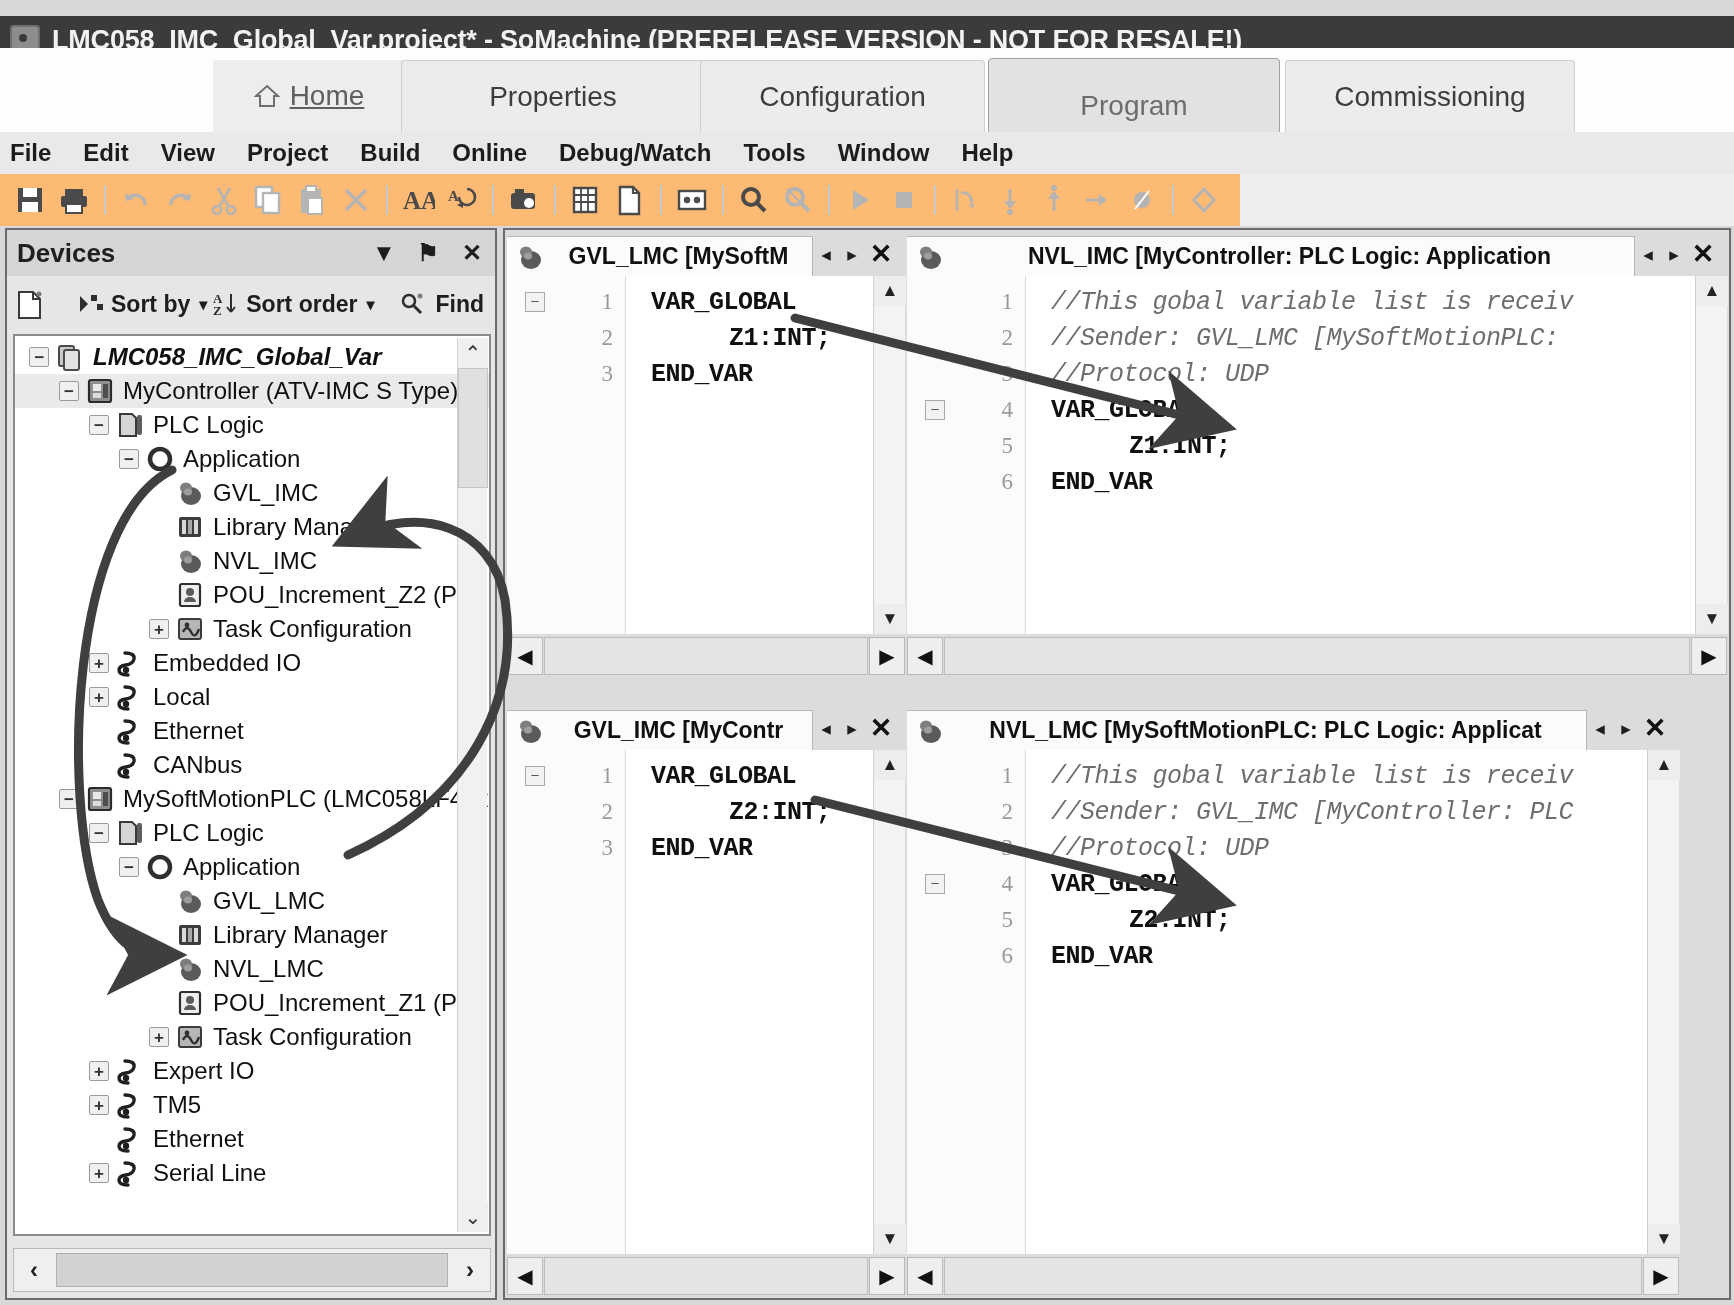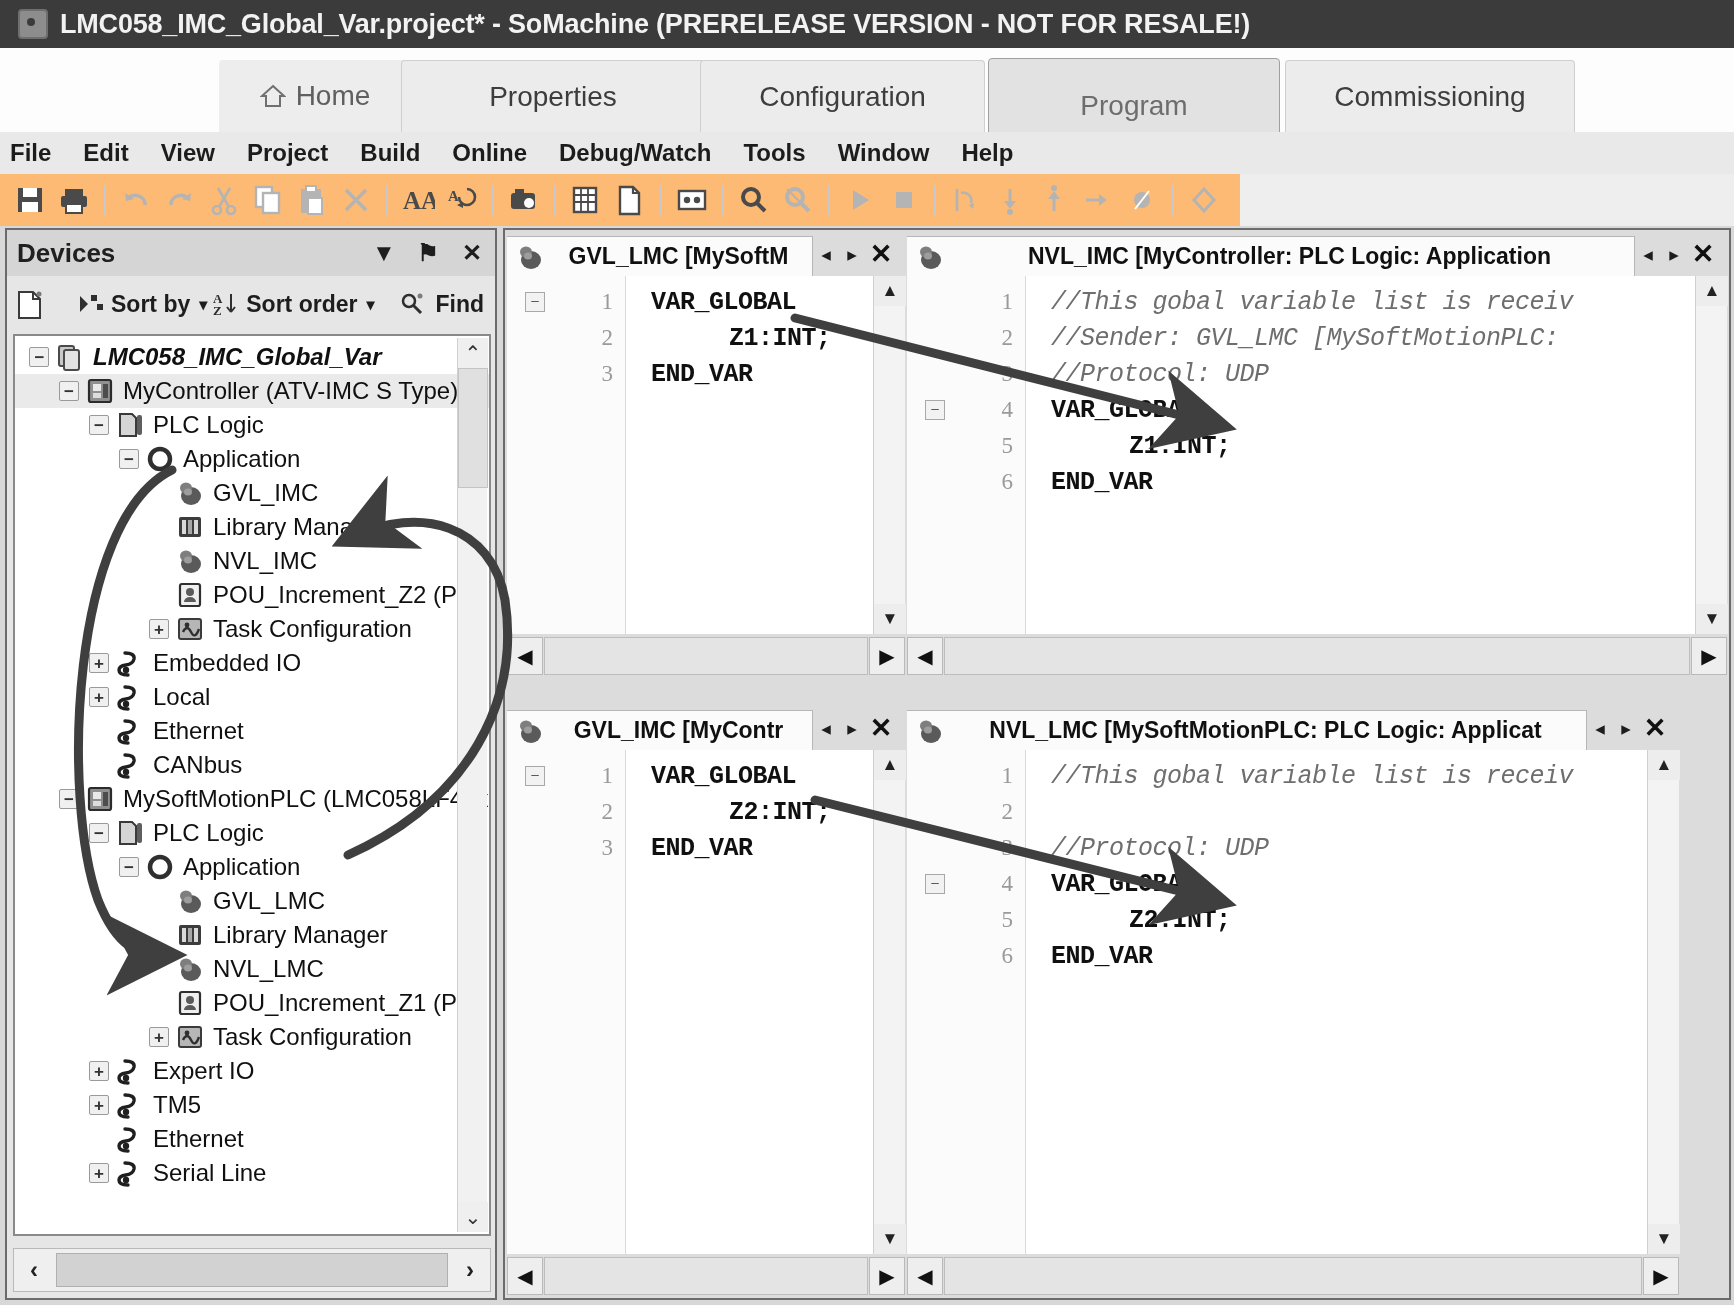--- a/index.html
+++ b/index.html
@@ -5,24 +5,24 @@
   html,body{margin:0;padding:0;background:#ffffff;}
   body{
     width:1734px;height:1305px;overflow:hidden;
     font-family:"Liberation Sans", sans-serif;
     -webkit-font-smoothing:antialiased;
     position:relative;
     background:#d8d8d8;
   }
   
   #titlebar{
-    position:absolute;left:0;top:0;width:1734px;height:48px;
+    position:absolute;left:0;top:16px;width:1734px;height:48px;
     background:#3b3b3b;
     display:flex;align-items:center;
-    box-sizing:border-box;padding-left:18px;
+    box-sizing:border-box;padding-left:10px;
   }
   #title-icon{
     width:26px;height:26px;border-radius:4px;
     background:#8d8d8d;border:2px solid #6f6f6f;
     margin-right:12px;flex:0 0 auto;position:relative;
   }
   #title-icon:after{
     content:"";position:absolute;left:7px;top:7px;width:8px;height:8px;
     background:#3b3b3b;border-radius:50%;
   }
@@ -51,21 +51,21 @@
   }
   .rtab.sel{
     background:#e2e2e2;color:#6d6d6d;
     border:1px solid #9f9f9f;
     top:10px;height:96px;
   }
   .rtab.home{
     background:#ededed;color:#5f5f5f;
     border:none;
   }
-  #tab-home{left:219px;width:192px;}
+  #tab-home{left:213px;width:192px;text-decoration:underline;}
   #tab-properties{left:401px;width:304px;}
   #tab-configuration{left:700px;width:285px;}
   #tab-program{left:988px;width:292px;}
   #tab-commissioning{left:1285px;width:290px;}
   .home-ico{
     width:26px;height:24px;margin-right:10px;position:relative;flex:0 0 auto;
   }
   .home-ico svg{display:block;}
   
   #menubar{
@@ -1008,20 +1008,21 @@
         <div class="num-gutter"></div>
         <div class="code-lines">
           <div class="cline">
             <div class="cfold"></div>
             <div class="cnum">1</div>
             <div class="ctext cmt">//This gobal variable list is receiv</div>
           </div>
           <div class="cline">
             <div class="cfold"></div>
             <div class="cnum">2</div>
+            <div class="ctext cmt">//Sender: GVL_IMC [MyController: PLC</div>
           </div>
           <div class="cline">
             <div class="cfold"></div>
             <div class="cnum">3</div>
             <div class="ctext cmt">//Protocol: UDP</div>
           </div>
           <div class="cline">
             <div class="cfold">
               <span class="fbox">−</span>
             </div>

